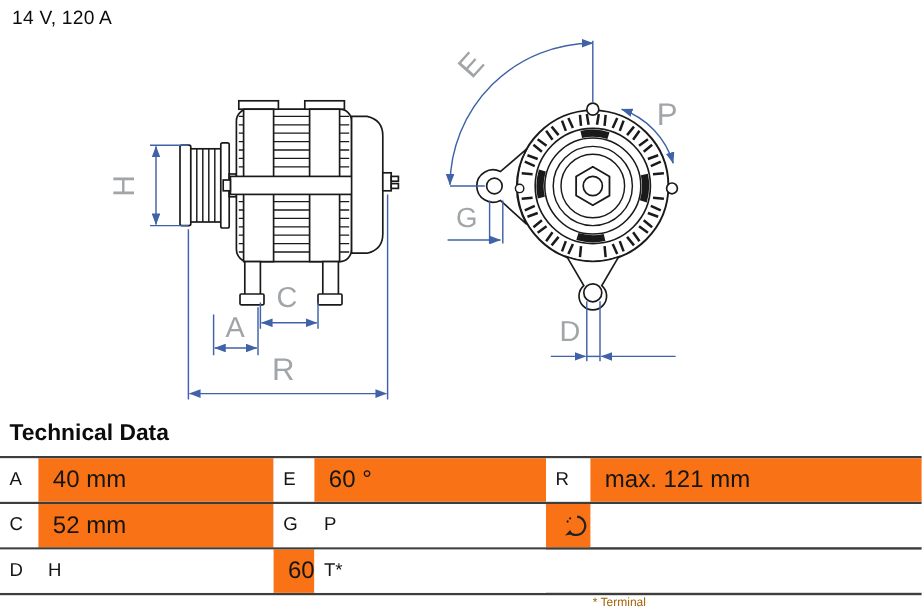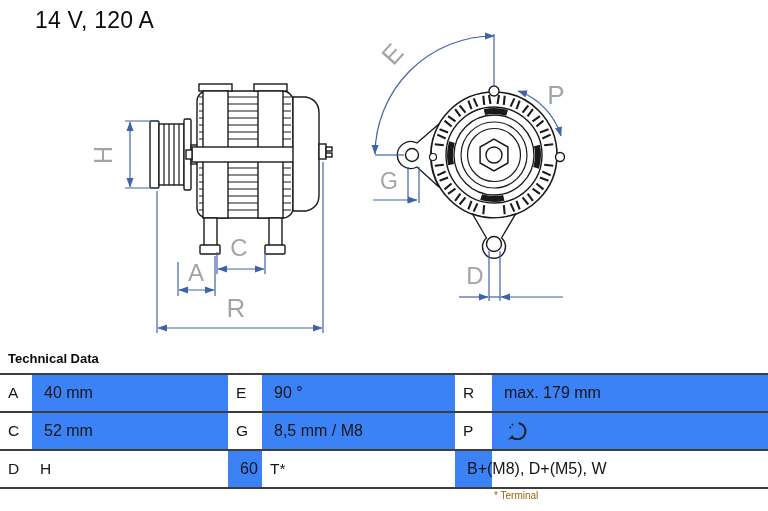--- a/index.html
+++ b/index.html
@@ -4,40 +4,40 @@
 <style>
   html,body{margin:0;padding:0;}
   body{
     width:768px;height:511px;position:relative;overflow:hidden;
     background:#ffffff;
     font-family:"Liberation Sans", sans-serif;
     color:#111;
   }
   .title{
     position:absolute;left:10px;top:7px;
-    font-size:23px;font-weight:400;color:#0c0c0c;letter-spacing:.2px;margin-left:25px;
+    font-size:16px;font-weight:400;color:#0c0c0c;letter-spacing:.2px;
   }
   .drawing{position:absolute;left:0;top:0;}
   .tech{position:absolute;left:0;top:351px;right:0;}
   .tech-heading{
-    margin:0 0 7px 8px;font-size:13px;font-weight:700;color:#0c0c0c;
+    margin:0 0 7px 8px;font-size:19px;font-weight:700;color:#0c0c0c;
   }
   .ttable{width:768px;border-bottom:2px solid #3d3d3d;}
   .trow{
     display:grid;
     grid-template-columns:32px 196px 34px 193px 37px auto;
     height:36px;border-top:2px solid #3d3d3d;
   }
   .kcell{
     background:#ffffff;display:flex;align-items:center;
     padding-left:8px;font-size:15.5px;color:#151515;
   }
   .vcell{
-    background:#3b82f6;display:flex;align-items:center;
-    padding-left:12px;font-size:16px;color:#151515;white-space:nowrap;
+    background:#f97316;display:flex;align-items:center;
+    padding-left:12px;font-size:20px;color:#151515;white-space:nowrap;
   }
   .footnote{
     margin-left:494px;margin-top:1px;font-size:10px;color:#a16207;
   }
   .rot-icon{display:block;}
 </style>
 </head>
 <body>
 
 <div class="title">14 V, 120 A</div>
@@ -169,41 +169,39 @@
 </svg>
 
 <div class="tech">
   <h2 class="tech-heading">Technical Data</h2>
 
   <div class="ttable">
     <div class="trow">
       <div class="kcell">A</div>
       <div class="vcell">40 mm</div>
       <div class="kcell">E</div>
-      <div class="vcell">90 °</div>
+      <div class="vcell">60 °</div>
       <div class="kcell">R</div>
-      <div class="vcell">max. 179 mm</div>
+      <div class="vcell">max. 121 mm</div>
     </div>
     <div class="trow">
       <div class="kcell">C</div>
       <div class="vcell">52 mm</div>
       <div class="kcell">G</div>
-      <div class="vcell">8,5 mm / M8</div>
       <div class="kcell">P</div>
       <div class="vcell">
         <svg class="rot-icon" width="26" height="24" viewBox="0 0 26 24">
           <path d="M6.2,8.5 A8,8 0 0 1 11,4.3" fill="none" stroke="#222" stroke-width="1.9" stroke-linecap="round" stroke-dasharray="0.1 3.4"></path>
           <path d="M14.5,4.2 A8,8 0 1 1 7.4,17.3" fill="none" stroke="#222" stroke-width="1.9"></path>
           <path d="M4,20.5 L8.5,15.9 L10.3,19.5 z" fill="#222"></path>
         </svg>
       </div>
     </div>
     <div class="trow">
       <div class="kcell">D</div>
       <div class="kcell">H</div>
       <div class="vcell">60 mm</div>
       <div class="kcell">T*</div>
-      <div class="vcell">B+(M8), D+(M5), W</div>
     </div>
   </div>
 
   <div class="footnote">* Terminal</div>
 </div>
 
 </body></html>

